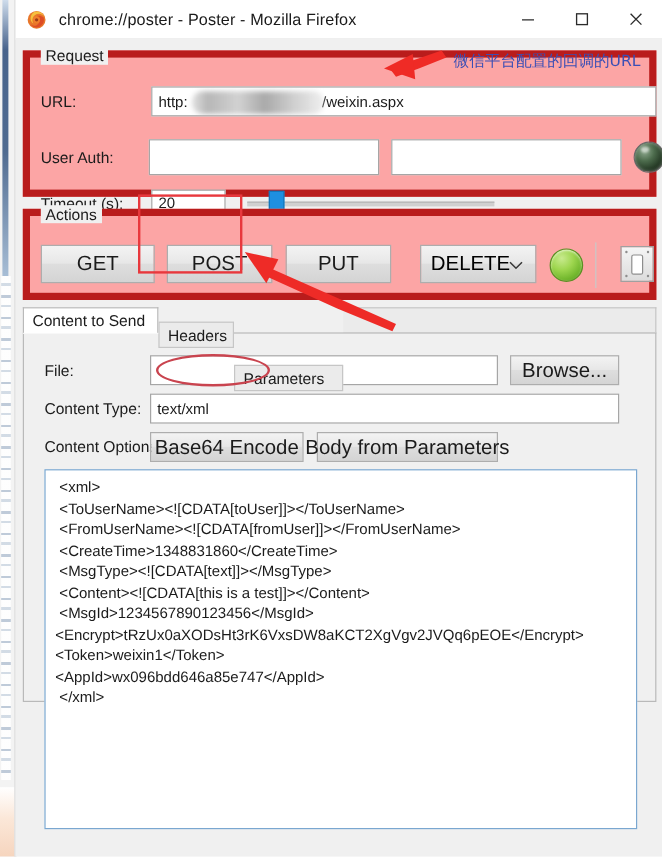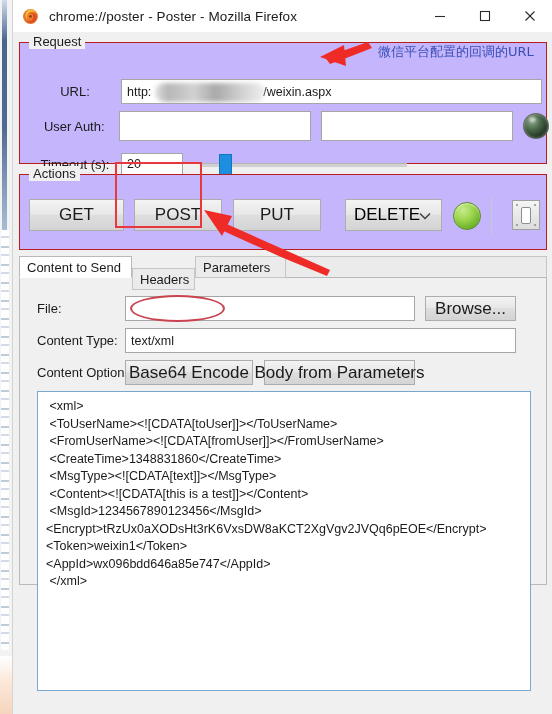--- a/index.html
+++ b/index.html
@@ -111,24 +111,23 @@
     width: 540px;
     height: 682px;
     background: #f0f0f0;
     box-sizing: border-box;
     padding: 0;
   }
 
   
   .groupbox {
     position: absolute;
-    border: 1px solid #b91c1c;
-    background: #c4b5fd;
-    box-sizing: border-box;
-    text-align: center;
+    border: 6px solid #b91c1c;
+    background: #fca5a5;
+    box-sizing: border-box;
   }
   .group-title {
     position: absolute;
     top: -9px; left: 9px;
     background: #f0f0f0;
     padding: 0 4px;
     font-size: 13px;
     color: #1b1b1b;
   }
 
@@ -160,21 +159,21 @@
     font-size: 12.5px;
     color: #1b1b1b;
     padding: 0 5px;
     display: flex;
     align-items: center;
     overflow: hidden;
     white-space: nowrap;
   }
 
   
-  #url-row { left: 9px; top: 36px; width: 515px; }
+  #url-row { left: 9px; top: 24px; width: 515px; }
   #url-label { width: 92px; }
   #url-field {
     width: 421px; height: 25px;
     position: relative;
   }
   .url-blur {
     position: absolute;
     left: 33px; top: 3px;
     width: 110px; height: 19px;
     background: linear-gradient(to right,
@@ -338,21 +337,21 @@
     border-bottom: 1px solid #ffffff;
     z-index: 3;
   }
   .tab.inactive {
     background: #ebebeb;
     border: 1px solid #c6c6c6;
     z-index: 1;
   }
   #tab-0 { left: 0;    width: 113px; }
   #tab-1 { left: 113px; width: 63px; margin-top: 12px; }
-  #tab-2 { left: 176px; width: 91px; }
+  #tab-2 { left: 176px; width: 91px; margin-top: 48px; }
   #tab-rest {
     position: absolute;
     left: 267px; top: 0;
     width: 261px; height: 22px;
     background: #ebebeb;
     border: 1px solid #c6c6c6;
     border-left: none;
     box-sizing: border-box;
   }
 

